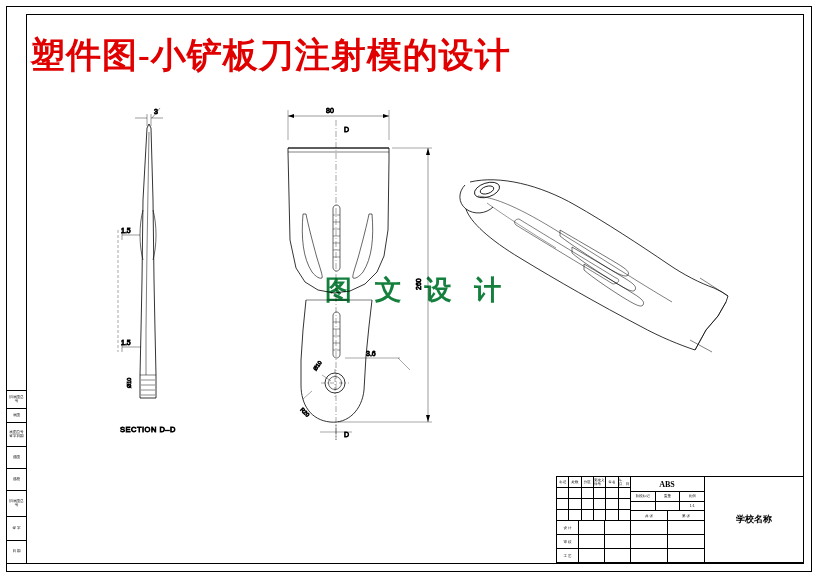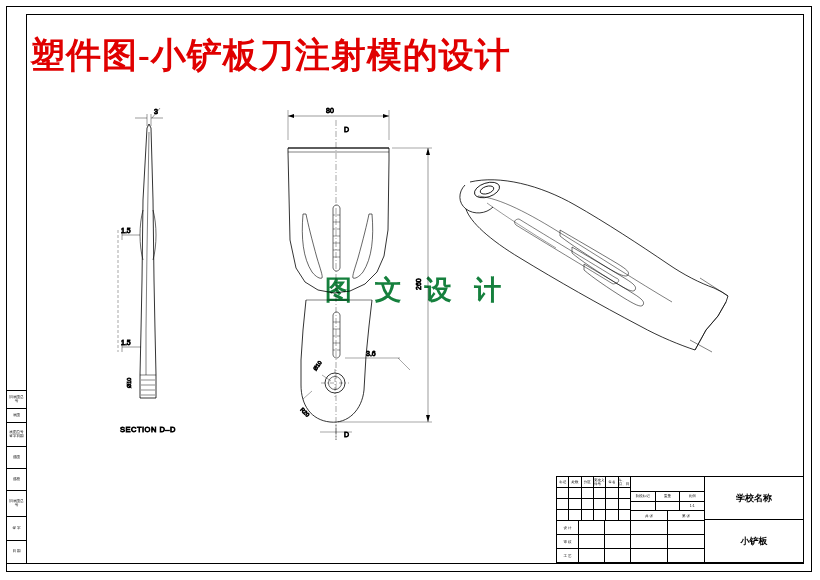--- a/index.html
+++ b/index.html
@@ -538,17 +538,19 @@
           </div>
           <div class="tb-scalerow">
             <div class="tb-scalecell"></div>
             <div class="tb-scalecell"></div>
           </div>
         </div>
       </div>
     </div>
     <div class="tb-right">
       <div class="tb-rightrow">学校名称</div>
-      <div class="tb-rightrow">小铲板</div>
     </div>
   </div>
+  <div class="tb-mid-abs">
+    <div class="abs-label">ABS</div>
+  </div>
 
 </div>
 
 </body></html>

